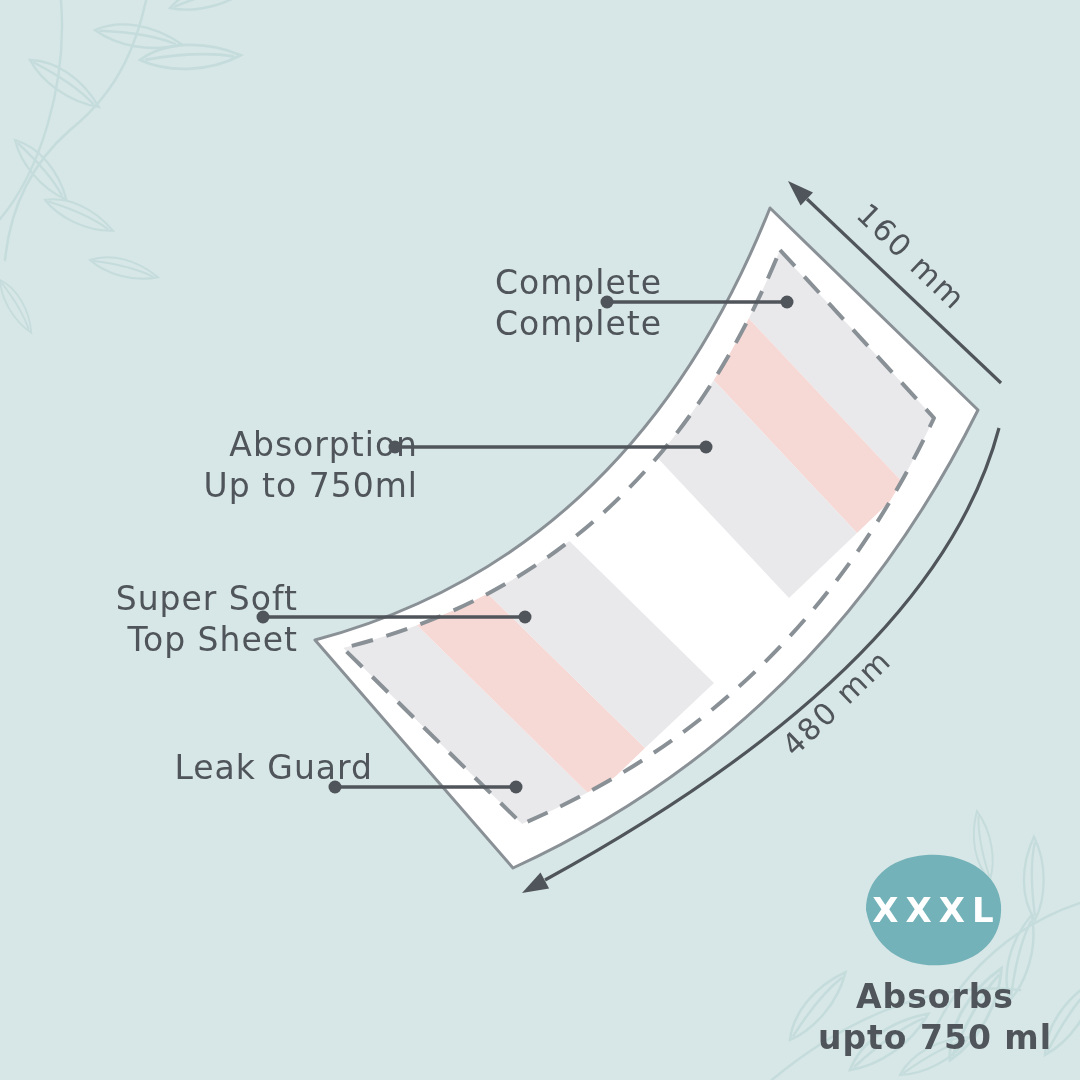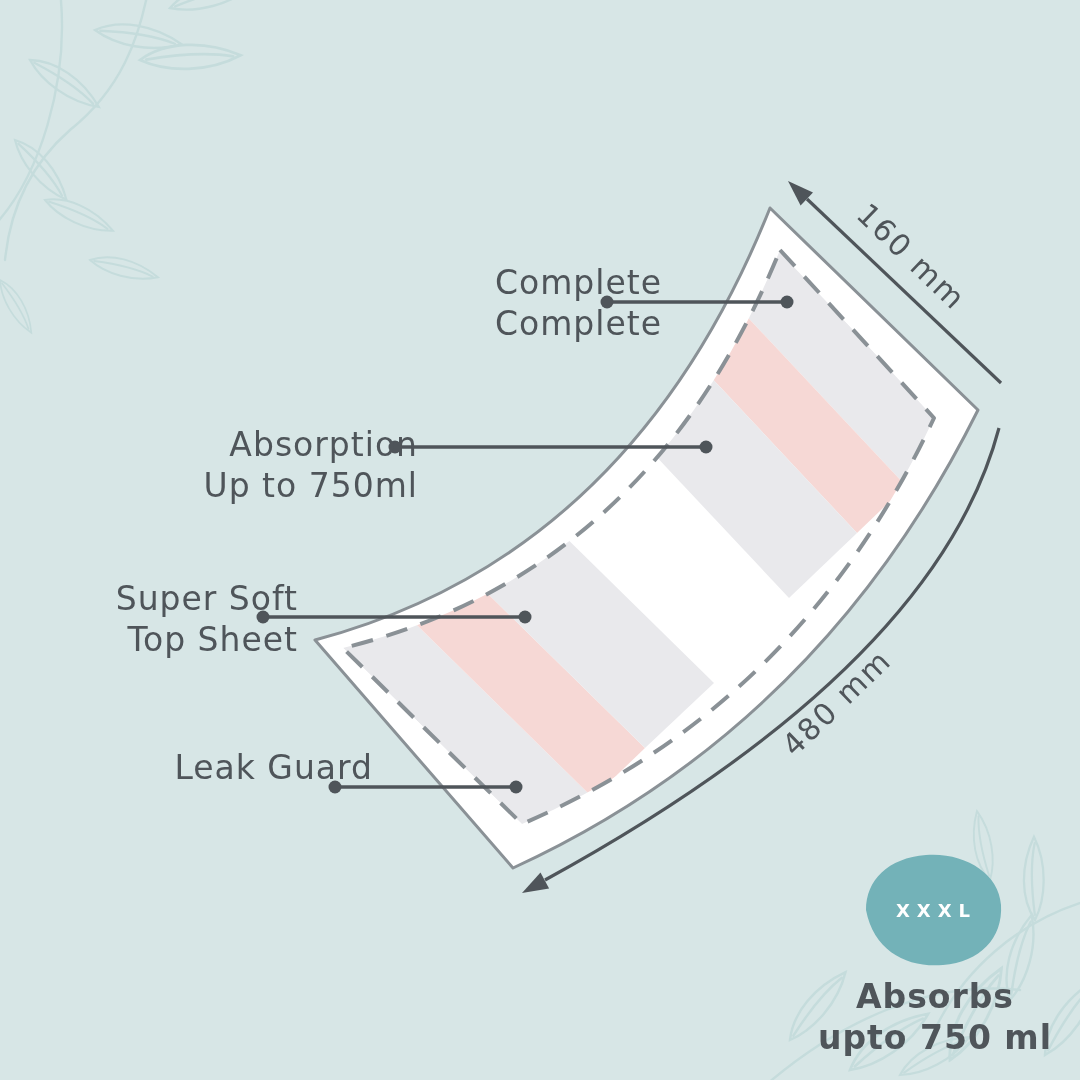--- a/index.html
+++ b/index.html
@@ -17,21 +17,21 @@
   }
   #label-complete{left:362px;top:262px;}
   #label-absorption{left:118px;top:408px;margin-top:16px;}
   #label-supersoft{left:-2px;top:578px;}
   #label-leakguard{left:73px;top:747px;}
 
   .badge{position:absolute;left:858px;top:848px;width:150px;height:128px;}
   .badge svg{display:block;}
   .badge-label{
     position:absolute;inset:0;display:flex;align-items:center;justify-content:center;
-    color:#ffffff;font-size:18px;font-weight:bold;letter-spacing:7px;
+    color:#ffffff;font-size:34px;font-weight:bold;letter-spacing:7px;
     padding-left:7px;padding-bottom:4px;
   }
   .absorbency{
     position:absolute;left:775px;top:976px;width:320px;text-align:center;
     color:#4f555a;font-size:33px;font-weight:bold;line-height:41px;letter-spacing:1px;
   }
 
   
   .leaves{stroke:#c5dcdc;stroke-width:2.4;fill:none;stroke-linecap:round;}
   .pad-outline{fill:#ffffff;stroke:#8a9196;stroke-width:3;stroke-linejoin:round;}

